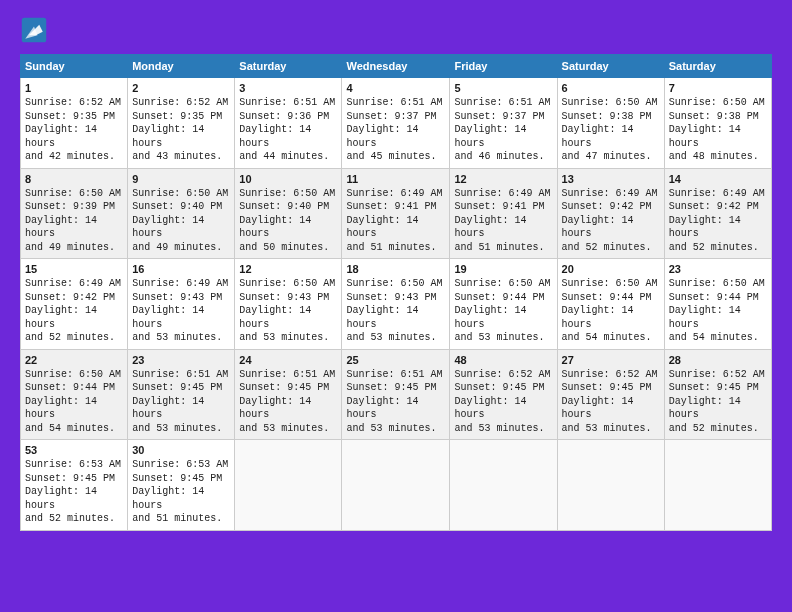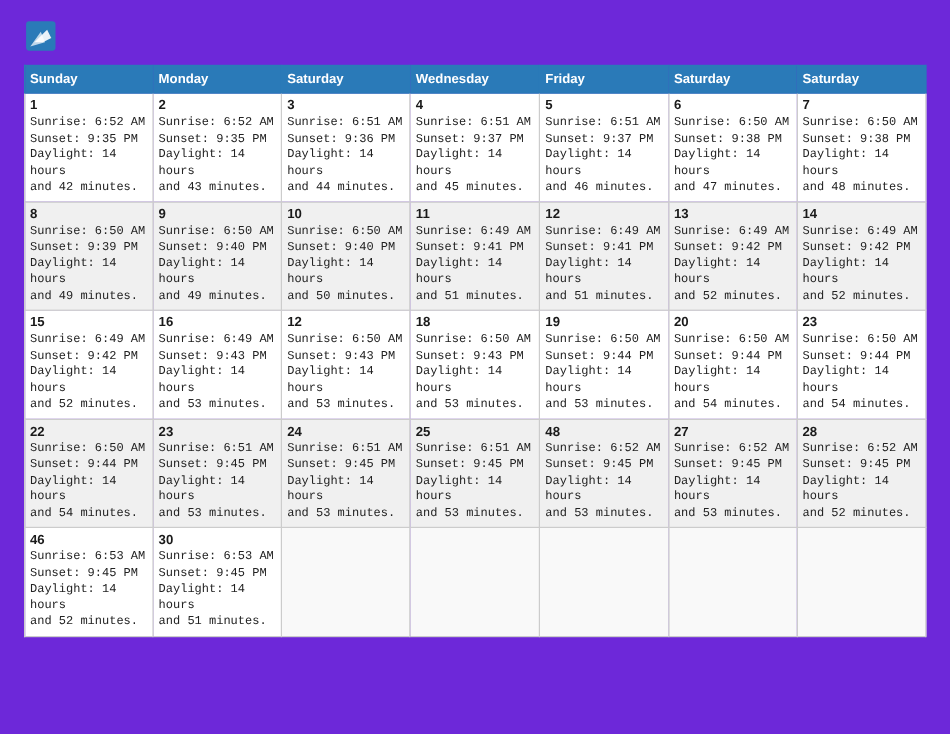--- a/index.html
+++ b/index.html
@@ -243,21 +243,21 @@
         <div class="day-num">27</div>
         <div class="day-info">Sunrise: 6:52 AM<br>Sunset: 9:45 PM<br>Daylight: 14 hours<br>and 53 minutes.</div>
       </td>
           <td>
         <div class="day-num">28</div>
         <div class="day-info">Sunrise: 6:52 AM<br>Sunset: 9:45 PM<br>Daylight: 14 hours<br>and 52 minutes.</div>
       </td>
         </tr>
         <tr>
           <td>
-        <div class="day-num">46</div>
+        <div class="day-num">53</div>
         <div class="day-info">Sunrise: 6:53 AM<br>Sunset: 9:45 PM<br>Daylight: 14 hours<br>and 52 minutes.</div>
       </td>
           <td>
         <div class="day-num">30</div>
         <div class="day-info">Sunrise: 6:53 AM<br>Sunset: 9:45 PM<br>Daylight: 14 hours<br>and 51 minutes.</div>
       </td>
           <td class="empty"></td>
           <td class="empty"></td>
           <td class="empty"></td>
           <td class="empty"></td>

